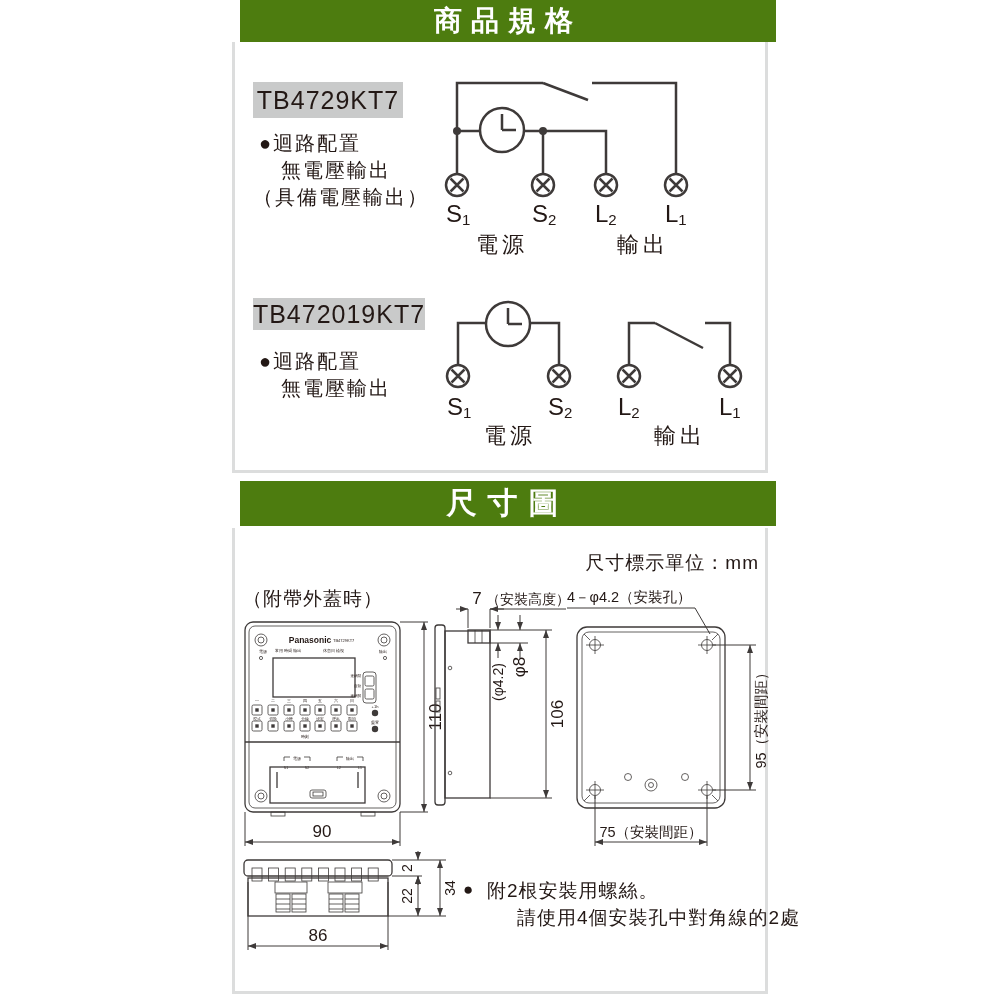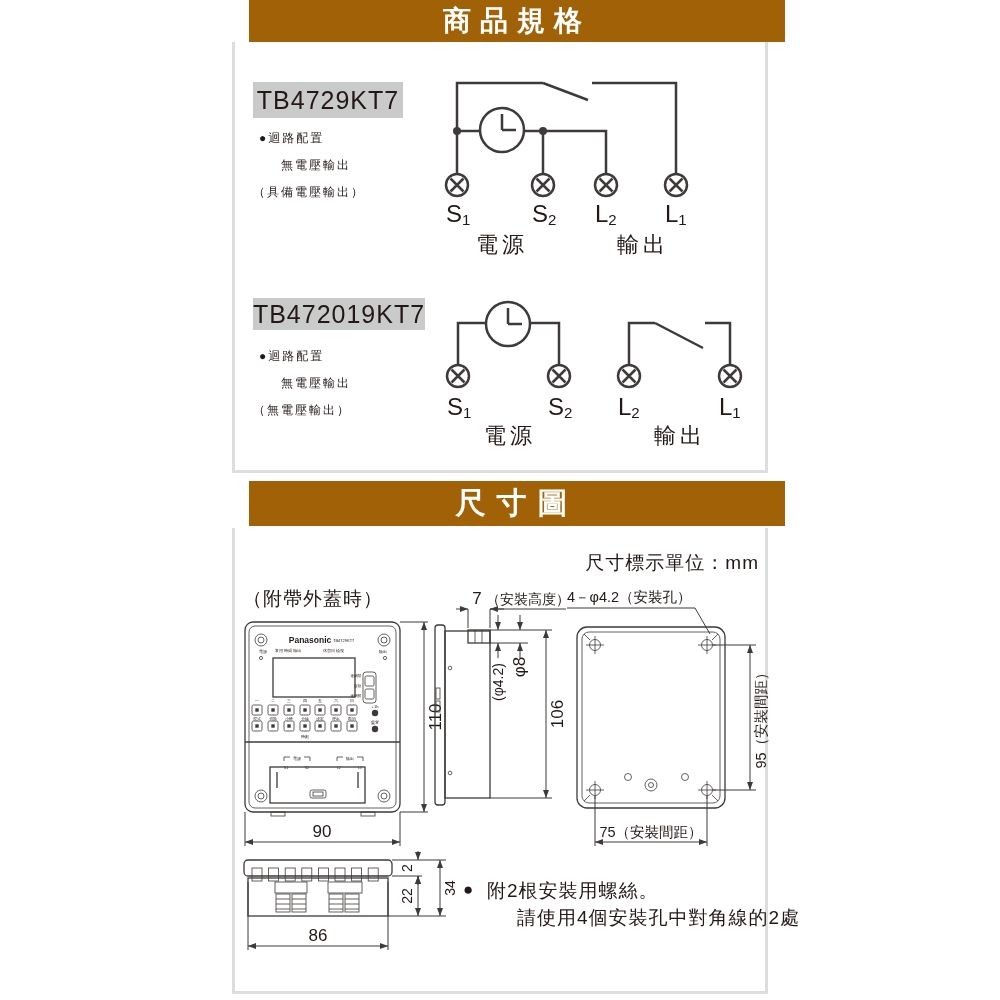--- a/index.html
+++ b/index.html
@@ -1,26 +1,26 @@
 <!DOCTYPE html>
 <html><head>
 <meta charset="utf-8">
 <style>
   *{margin:0;padding:0;box-sizing:border-box}
   html,body{width:1000px;height:1000px;background:#fff;font-family:"Liberation Sans",sans-serif;color:#231815;position:relative;overflow:hidden}
-  .bar{position:absolute;left:249px;width:536px;background:#a16207;color:#fff;display:flex;align-items:center;justify-content:center;font-weight:bold}
+  .bar{position:absolute;left:240px;width:536px;background:#4d7c0f;color:#fff;display:flex;align-items:center;justify-content:center;font-weight:bold}
   #bar-spec{top:0;height:42px;font-size:28px;letter-spacing:9px}
   #bar-dim{top:481px;height:45px;font-size:30px;letter-spacing:11px}
   .panel{position:absolute;left:232px;width:536px;background:#fff;border:3px solid #dcdddd;border-top:none}
   #panel-spec{top:42px;height:431px}
   #panel-dim{top:528px;height:466px}
   .chip{position:absolute;background:#c9caca;display:flex;align-items:center;justify-content:center;font-size:25px;letter-spacing:1px;color:#231815}
   #chip1{left:18px;top:40px;width:150px;height:36px}
   #chip2{left:18px;top:256px;width:172px;height:32px}
-  .bl{position:absolute;font-size:12px;letter-spacing:2px;white-space:nowrap}
+  .bl{position:absolute;font-size:20px;letter-spacing:2px;white-space:nowrap}
   .svgabs{position:absolute;overflow:visible}
   .note{position:absolute;font-size:19px;letter-spacing:1px;white-space:nowrap}
   #unit-note{top:22px;right:6px}
   #cover-note{left:8px;top:58px}
   #note-bullet{left:228px;top:352px;font-size:17px}
   #note-line1{left:252px;top:350px}
   #note-line2{left:282px;top:377px}
   svg text{fill:#231815}
   .cir{stroke:#3e3a39;fill:none;stroke-width:2.5}
   .dot{fill:#3e3a39;stroke:none}
@@ -50,21 +50,20 @@
   </div>
   <div class="bl" style="left:24px;top:88px"><span>●</span><span>迴路配置</span></div>
   <div class="bl" style="left:46px;top:115px">無電壓輸出</div>
   <div class="bl" style="left:18px;top:142px">（具備電壓輸出）</div>
 
   <div class="chip" id="chip2">
     <span>TB472019KT7</span>
   </div>
   <div class="bl" style="left:24px;top:306px"><span>●</span><span>迴路配置</span></div>
   <div class="bl" style="left:46px;top:333px">無電壓輸出</div>
-  <div class="bl" style="left:18px;top:360px">（無電壓輸出）</div>
 </div>
 
 <svg class="svgabs" style="left:440px;top:72px" width="260" height="190" viewBox="0 0 260 190">
   <g class="cir">
     <path d="M17,102 V11 H103"></path>
     <path d="M103,11 L148,28"></path>
     <path d="M152,11 H236 V102"></path>
     <path d="M17,59 H40"></path>
     <circle cx="62" cy="58" r="22"></circle>
     <path d="M62,58 V42 M62,58 H76"></path>

